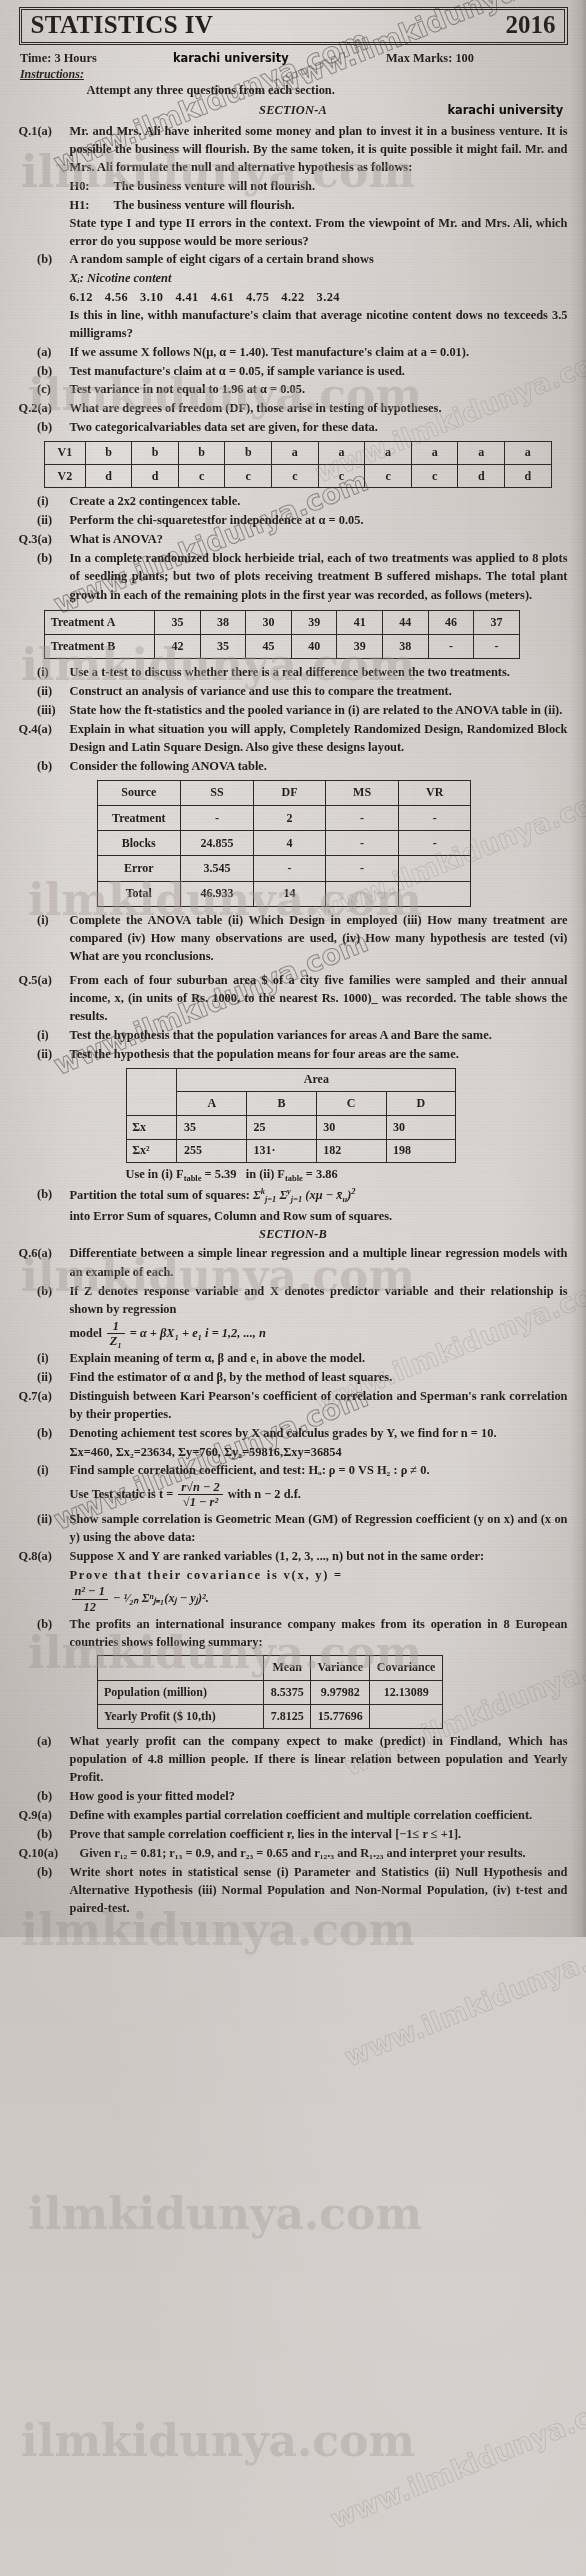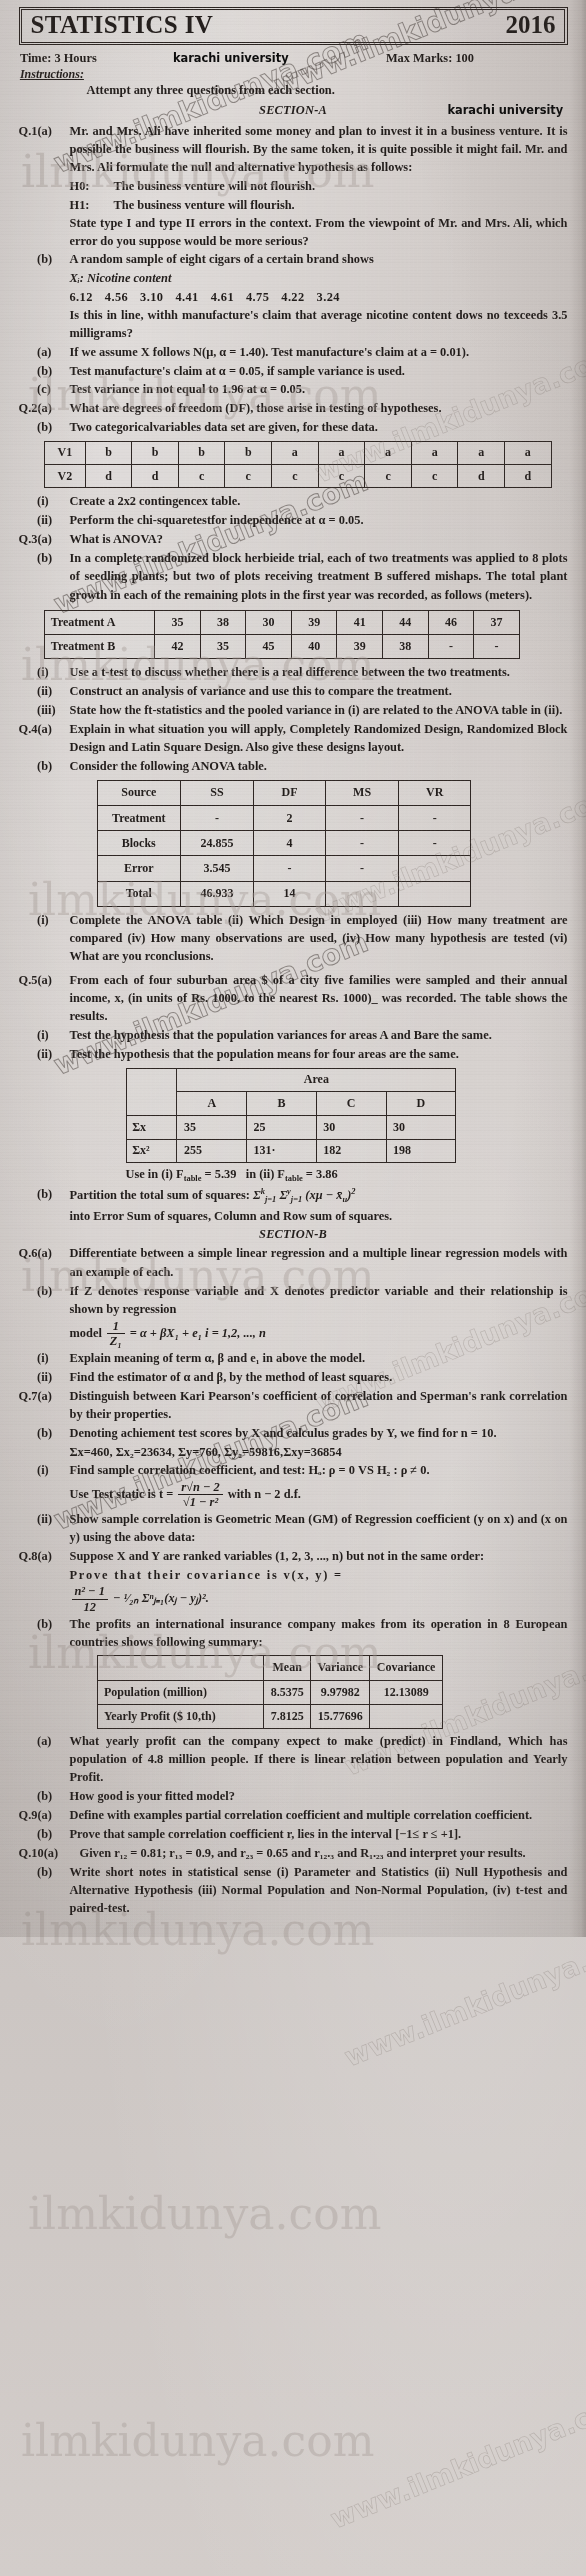--- a/index.html
+++ b/index.html
@@ -27,21 +27,21 @@
   .edge-right{position:absolute;top:0;right:0;width:15.6px;height:100%;z-index:4;pointer-events:none;
     background:linear-gradient(90deg, rgba(120,110,105,0) 0%, rgba(120,110,105,.18) 70%, rgba(90,82,78,.30) 100%);}
 
   
   .wm{position:absolute;z-index:3;pointer-events:none;
       font-family:"DejaVu Sans", sans-serif;font-weight:700;
       color:transparent;-webkit-text-stroke:1px rgba(60,52,48,.50);
       white-space:nowrap;}
   .wm.soft{-webkit-text-stroke:0.7px rgba(120,110,104,.30);}
   .wmflat{position:absolute;z-index:2;pointer-events:none;
-      font-family:"DejaVu Serif", serif;font-weight:400;white-space:nowrap;
+      font-family:"DejaVu Serif", serif;font-weight:700;white-space:nowrap;
       color:rgba(166,156,150,.40);}
 
   
   .titlebar{border:1.8px solid #2a2320;padding:1.4px;margin:0 0 5.7px 0;background:rgba(255,255,255,.06);}
   .titlebar-in{border:0.7px solid #2a2320;display:flex;justify-content:space-between;align-items:center;
     padding:2.1px 8.5px 4.3px 8.5px;}
   .subject{font-family:"Liberation Serif", serif;font-weight:700;font-size:25px;letter-spacing:0.4px;line-height:1;}
   .year{font-family:"Liberation Serif", serif;font-weight:700;font-size:25px;line-height:1;position:relative;z-index:1;}
 
   .metarow{display:flex;align-items:baseline;font-weight:700;font-size:12.4px;margin:1.4px 0 0 1.4px;}

